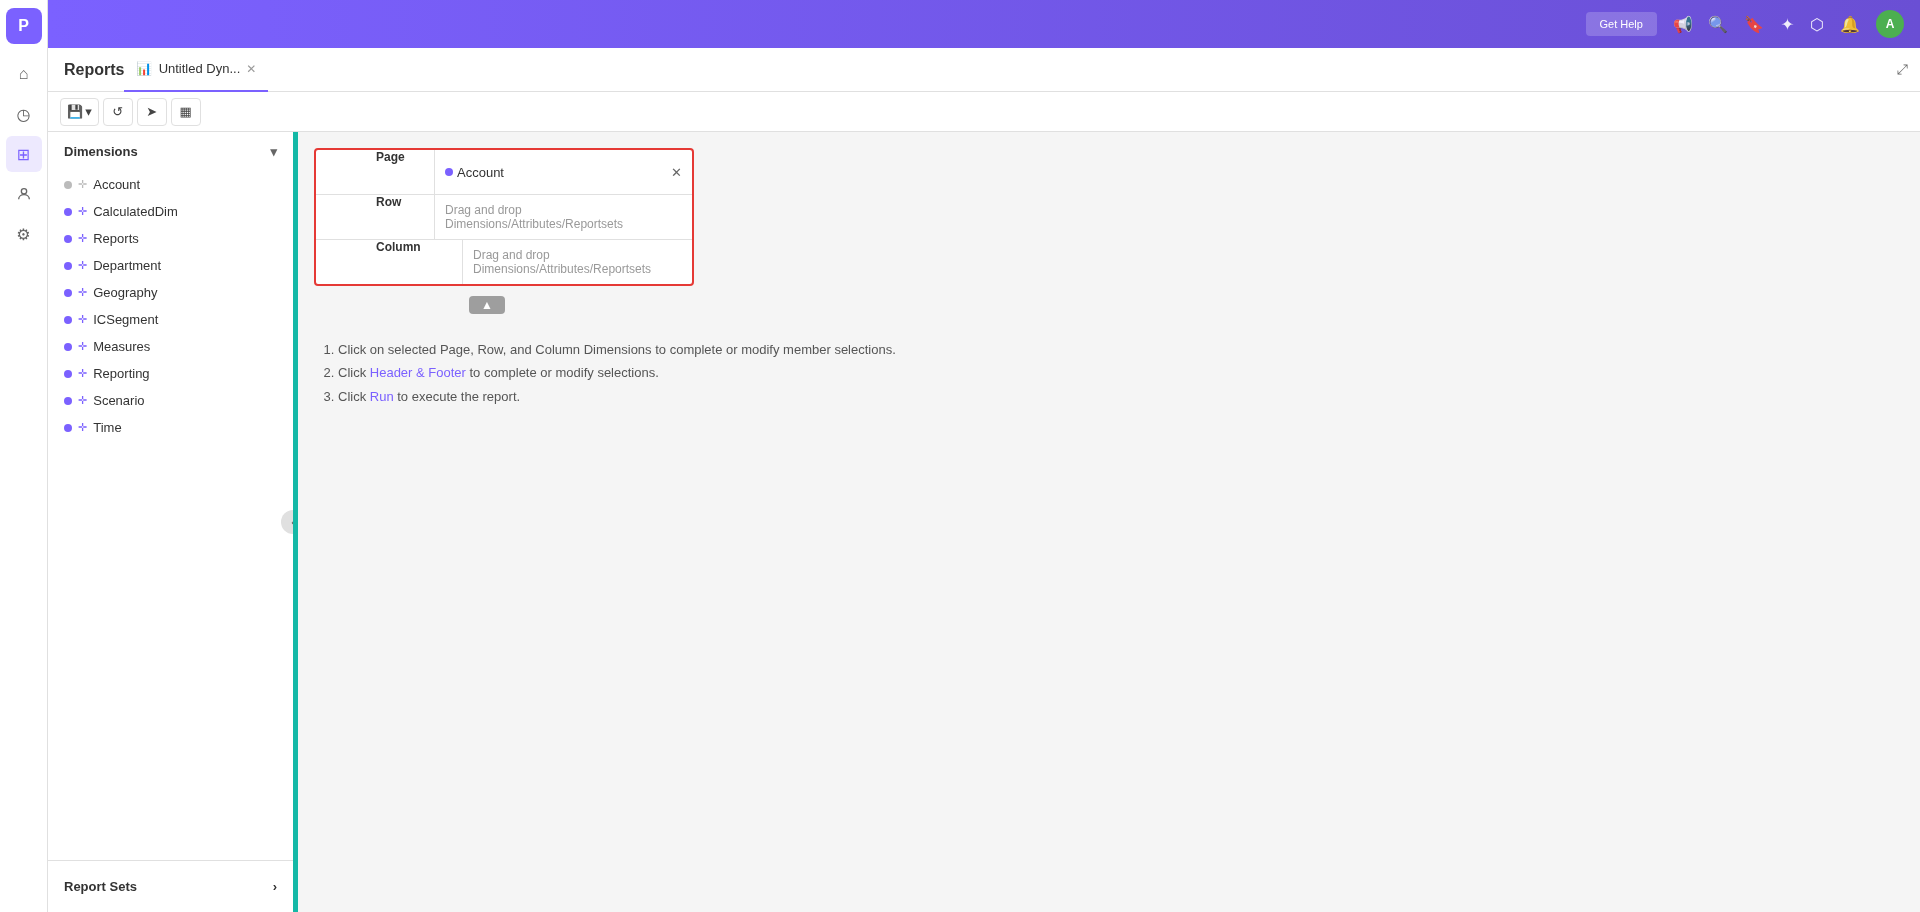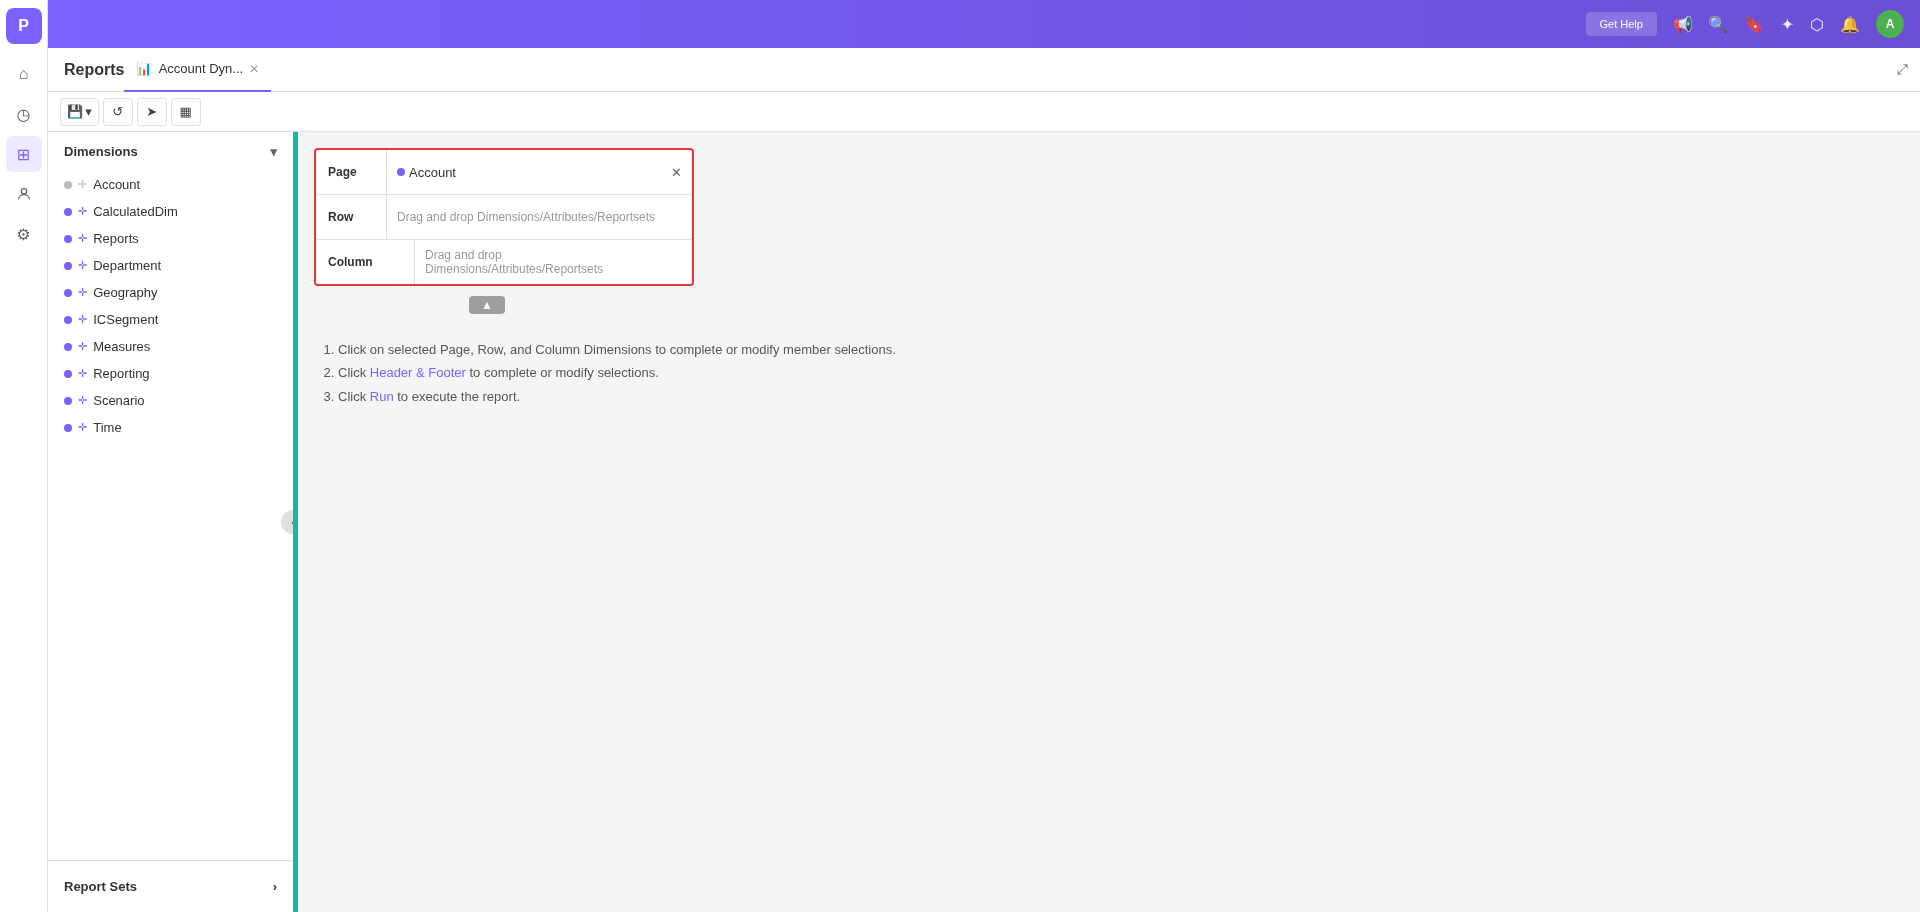--- a/index.html
+++ b/index.html
@@ -235,23 +235,24 @@
     
     .dim-selector {
       background: #fff;
       border: 2px solid #e53935;
       border-radius: 4px;
       width: 380px;
       overflow: hidden;
     }
     .dim-row {
       display: flex;
-      align-items: center;
+      align-items: flex-start;
       border-bottom: 1px solid #e0e0e0;
       min-height: 44px;
+      padding-left: 48px;
     }
     .dim-row:last-child { border-bottom: none; gap: 28px; }
     .dim-row .row-label {
       width: 70px;
       padding: 0 12px;
       font-size: 12px;
       font-weight: 600;
       color: #333;
       flex-shrink: 0;
     }
@@ -343,21 +344,21 @@
     <span class="header-icon">🔔</span>
     <div class="avatar">A</div>
   </div>
 
   <div class="content-area">
 
     <div class="tab-bar">
       <span class="page-title">Reports</span>
       <div class="tab">
         <span class="tab-icon">📊</span>
-        <span>Account Dyn...</span>
+        <span>Untitled Dyn...</span>
         <span class="close-btn">✕</span>
       </div>
       <span class="expand-icon">⤢</span>
     </div>
 
     <div class="toolbar">
       <button class="tool-btn dropdown">
         <span>💾</span>
         <span>▾</span>
       </button>

